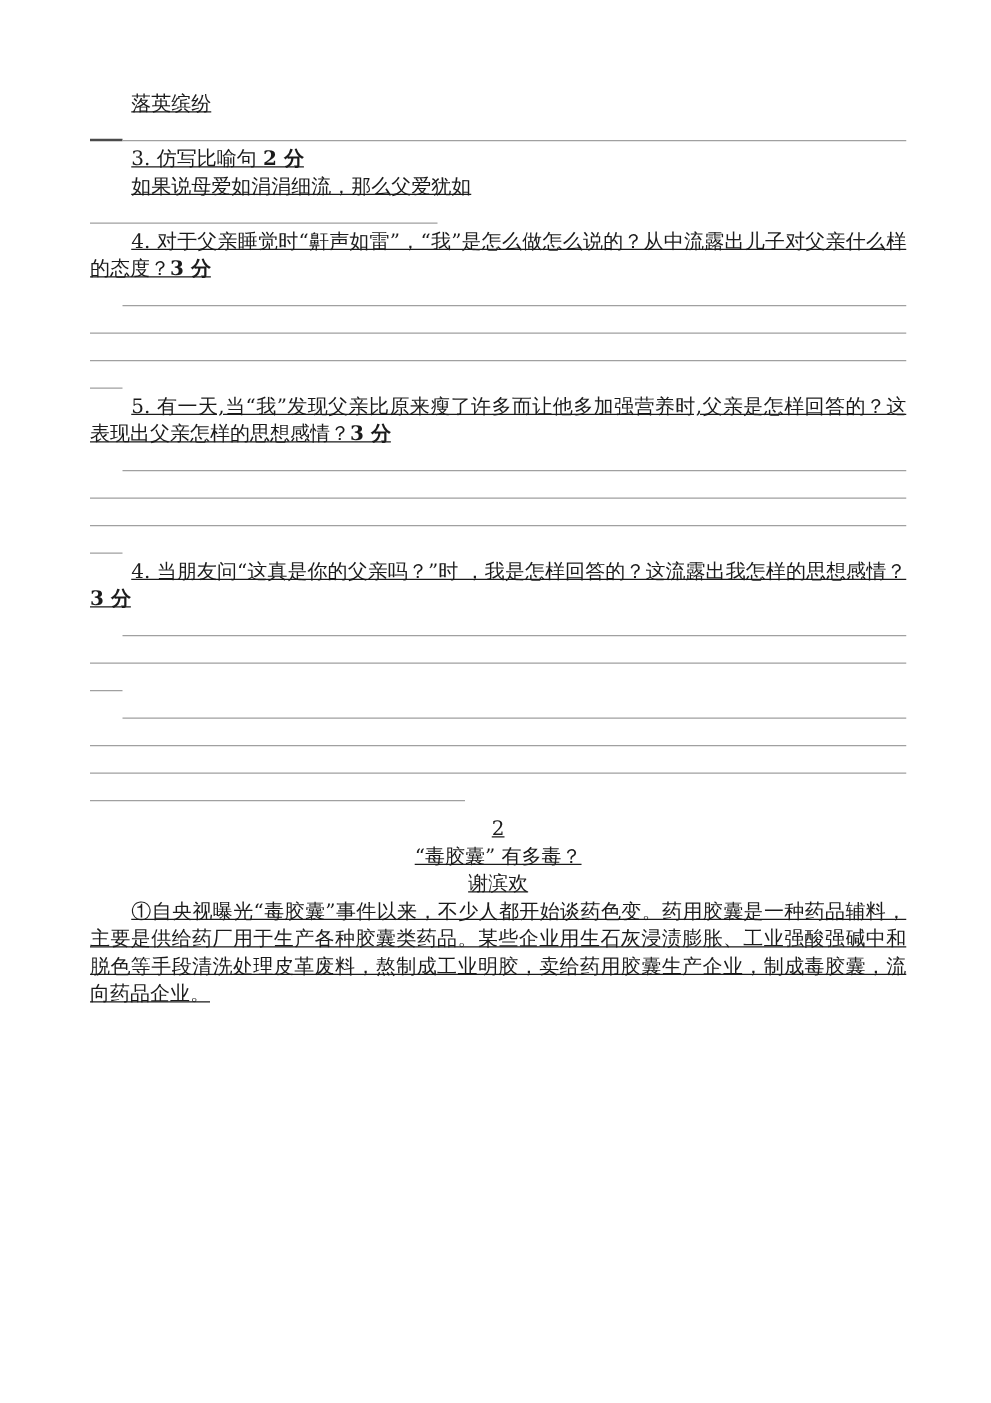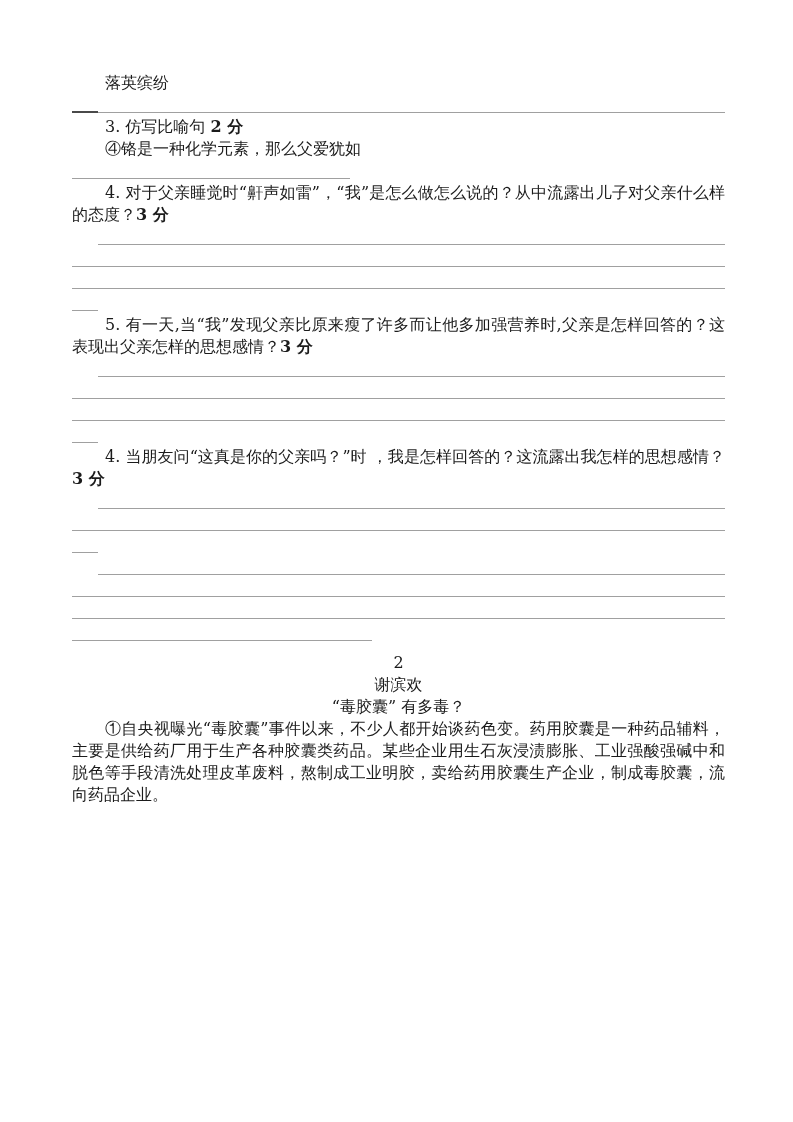--- a/index.html
+++ b/index.html
@@ -3,21 +3,21 @@
 <meta charset="utf-8">
 <style>
   html,body{margin:0;padding:0;background:#e8e8e8;}
   .page{
     width:793px;height:1122px;background:#ffffff;margin:0 auto;
     font-family:"DejaVu Serif","Liberation Serif",serif;
     color:#1b1b1b;font-size:16px;line-height:22px;
     overflow:hidden;box-sizing:border-box;
   }
   .content{padding:72px 68px 0 72px;}
-  .row{min-height:22px;}
+  .row{min-height:22px;text-decoration:underline;}
   .indent{text-indent:33px;}
   .just{text-align:justify;}
   .score{font-weight:bold;}
   
   .blank{height:22px;display:flex;align-items:flex-end;box-sizing:border-box;padding-bottom:3px;}
   .ln{border-bottom:1.6px solid #a0a0a0;height:0;}
   .fill{flex:1;}
   .w278{width:278px;}
   .w300{width:300px;}
   .stub{width:26px;}
@@ -35,21 +35,21 @@
     <div class="row indent">落英缤纷</div>
 
     <div class="blank">
       <span class="dash"></span>
       <span class="ln fill"></span>
     </div>
 
     <div class="row indent">
       <span>3. 仿写比喻句 </span><b class="score">2 分</b>
     </div>
-    <div class="row indent">④铬是一种化学元素，那么父爱犹如</div>
+    <div class="row indent">如果说母爱如涓涓细流，那么父爱犹如</div>
 
     <div class="blank">
         <span class="ln w278"></span>
       </div>
 
     <div class="row just indent">
       <span>4. 对于父亲睡觉时“鼾声如雷”，“我”是怎么做怎么说的？从中流露出儿子对父亲什么样的态度？</span><b class="score">3 分</b>
     </div>
     <div class="blank">
         <span class="ln fill ind"></span>
@@ -101,20 +101,20 @@
       </div>
     <div class="blank">
         <span class="ln fill"></span>
       </div>
     <div class="blank">
         <span class="ln w300"></span>
       </div>
 
     <div class="titleblock">
       <div class="row center">2</div>
+      <div class="row center">“毒胶囊” 有多毒？</div>
       <div class="row center">谢滨欢</div>
-      <div class="row center">“毒胶囊” 有多毒？</div>
     </div>
 
     <div class="row just indent">①自央视曝光“毒胶囊”事件以来，不少人都开始谈药色变。药用胶囊是一种药品辅料，主要是供给药厂用于生产各种胶囊类药品。某些企业用生石灰浸渍膨胀、工业强酸强碱中和脱色等手段清洗处理皮革废料，熬制成工业明胶，卖给药用胶囊生产企业，制成毒胶囊，流向药品企业。</div>
 
   </div>
 </div>
 
 </body></html>

